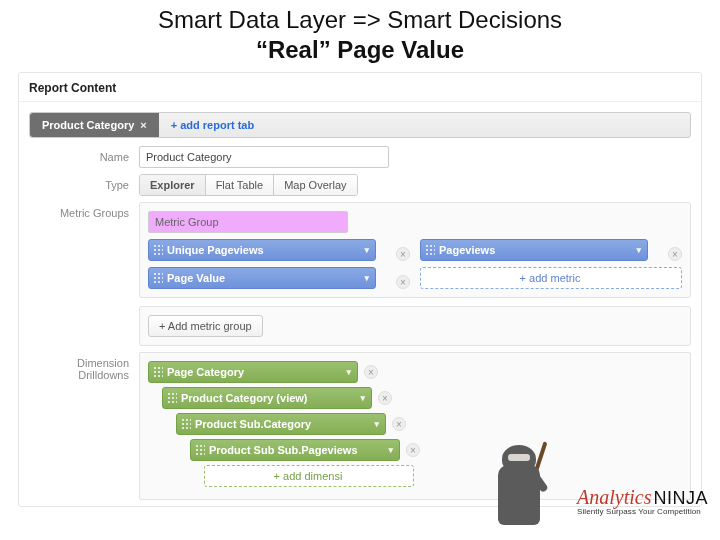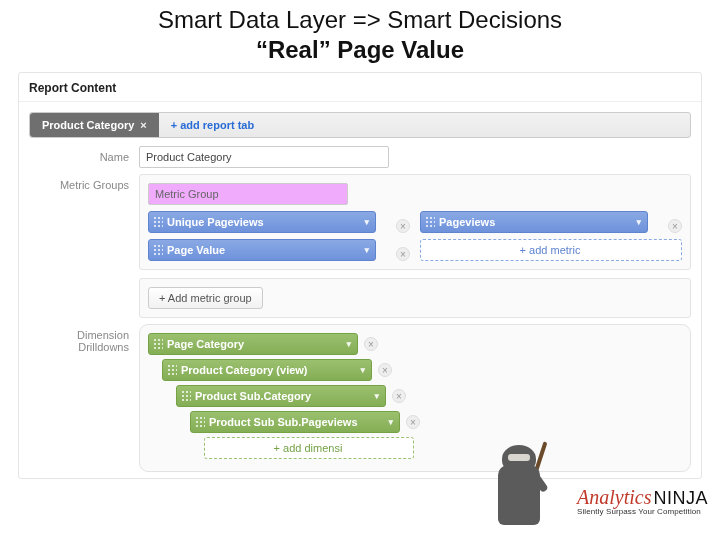--- a/index.html
+++ b/index.html
@@ -34,21 +34,21 @@
   .chip.blue-dash { background: #fff; border: 1px dashed #8aa9e4; color: #5e83cf; justify-content: center; font-weight: normal; }
   .chip.green-solid { background: linear-gradient(#9bc06f,#84ae55); border: 1px solid #74a245; }
   .chip.green-dash { background: #fff; border: 1px dashed #9bc06f; color: #74a245; justify-content: center; font-weight: normal; }
   .grip { width: 10px; height: 12px; margin-right: 4px; display: inline-block; background:
     radial-gradient(circle, rgba(255,255,255,.9) 1px, transparent 1px) 0 0/4px 4px; opacity: .8; }
   .chip .arrow { margin-left: auto; font-size: 9px; opacity: .9; }
   .del { width: 14px; height: 14px; border-radius: 50%; background: #eee; color: #999; font-size: 10px; display: flex; align-items: center; justify-content: center; border: 1px solid #ddd; }
   .add-group-wrap { border: 1px solid #e3e3e3; border-radius: 3px; padding: 8px; margin-top: 8px; background: #fafafa; }
   .add-group-btn { background: linear-gradient(#fff,#f1f1f1); border: 1px solid #ccc; border-radius: 3px; padding: 4px 10px; font-size: 11px; color: #555; cursor: pointer; }
   
-  .drill-box { border: 1px solid #e3e3e3; border-radius: 9px; padding: 8px; background: #fafafa; }
+  .drill-box { border: 1px solid #e3e3e3; border-radius: 2px; padding: 8px; background: #fafafa; }
   .drill-row { display: flex; align-items: center; gap: 6px; margin-bottom: 4px; }
   .drill-row .chip { width: 210px; flex: none; }
   .indent-1 { margin-left: 14px; }
   .indent-2 { margin-left: 28px; }
   .indent-3 { margin-left: 42px; }
   .indent-4 { margin-left: 56px; }
   
   .ninja { position: absolute; right: 160px; bottom: 6px; width: 80px; height: 95px; }
   .ninja .body { position: absolute; top: 26px; left: 18px; width: 42px; height: 60px; background: #5b5b5b; border-radius: 10px 10px 6px 6px; }
   .ninja .head { position: absolute; top: 6px; left: 22px; width: 34px; height: 28px; background: #5b5b5b; border-radius: 50% 50% 45% 45%; }
@@ -77,20 +77,30 @@
     <div class="tab-link">+ add report tab</div>
   </div>
 
   <div class="row">
     <div class="row-label">Name</div>
     <div class="row-body">
       <input class="text-input" value="Product Category" style="">
     </div>
   </div>
 
+  <div class="row">
+    <div class="row-label">Type</div>
+    <div class="row-body">
+      <div class="seg">
+        <button class="sel">Explorer</button>
+        <button>Flat Table</button>
+        <button>Map Overlay</button>
+      </div>
+    </div>
+  </div>
 
   <div class="row">
     <div class="row-label">Metric Groups</div>
     <div class="row-body">
       <div class="group-box">
         <input class="group-name" value="Metric Group" style="">
         <div class="metric-grid">
           <div class="chip-row">
             <div class="chip blue-solid">
               <span class="grip"></span>

